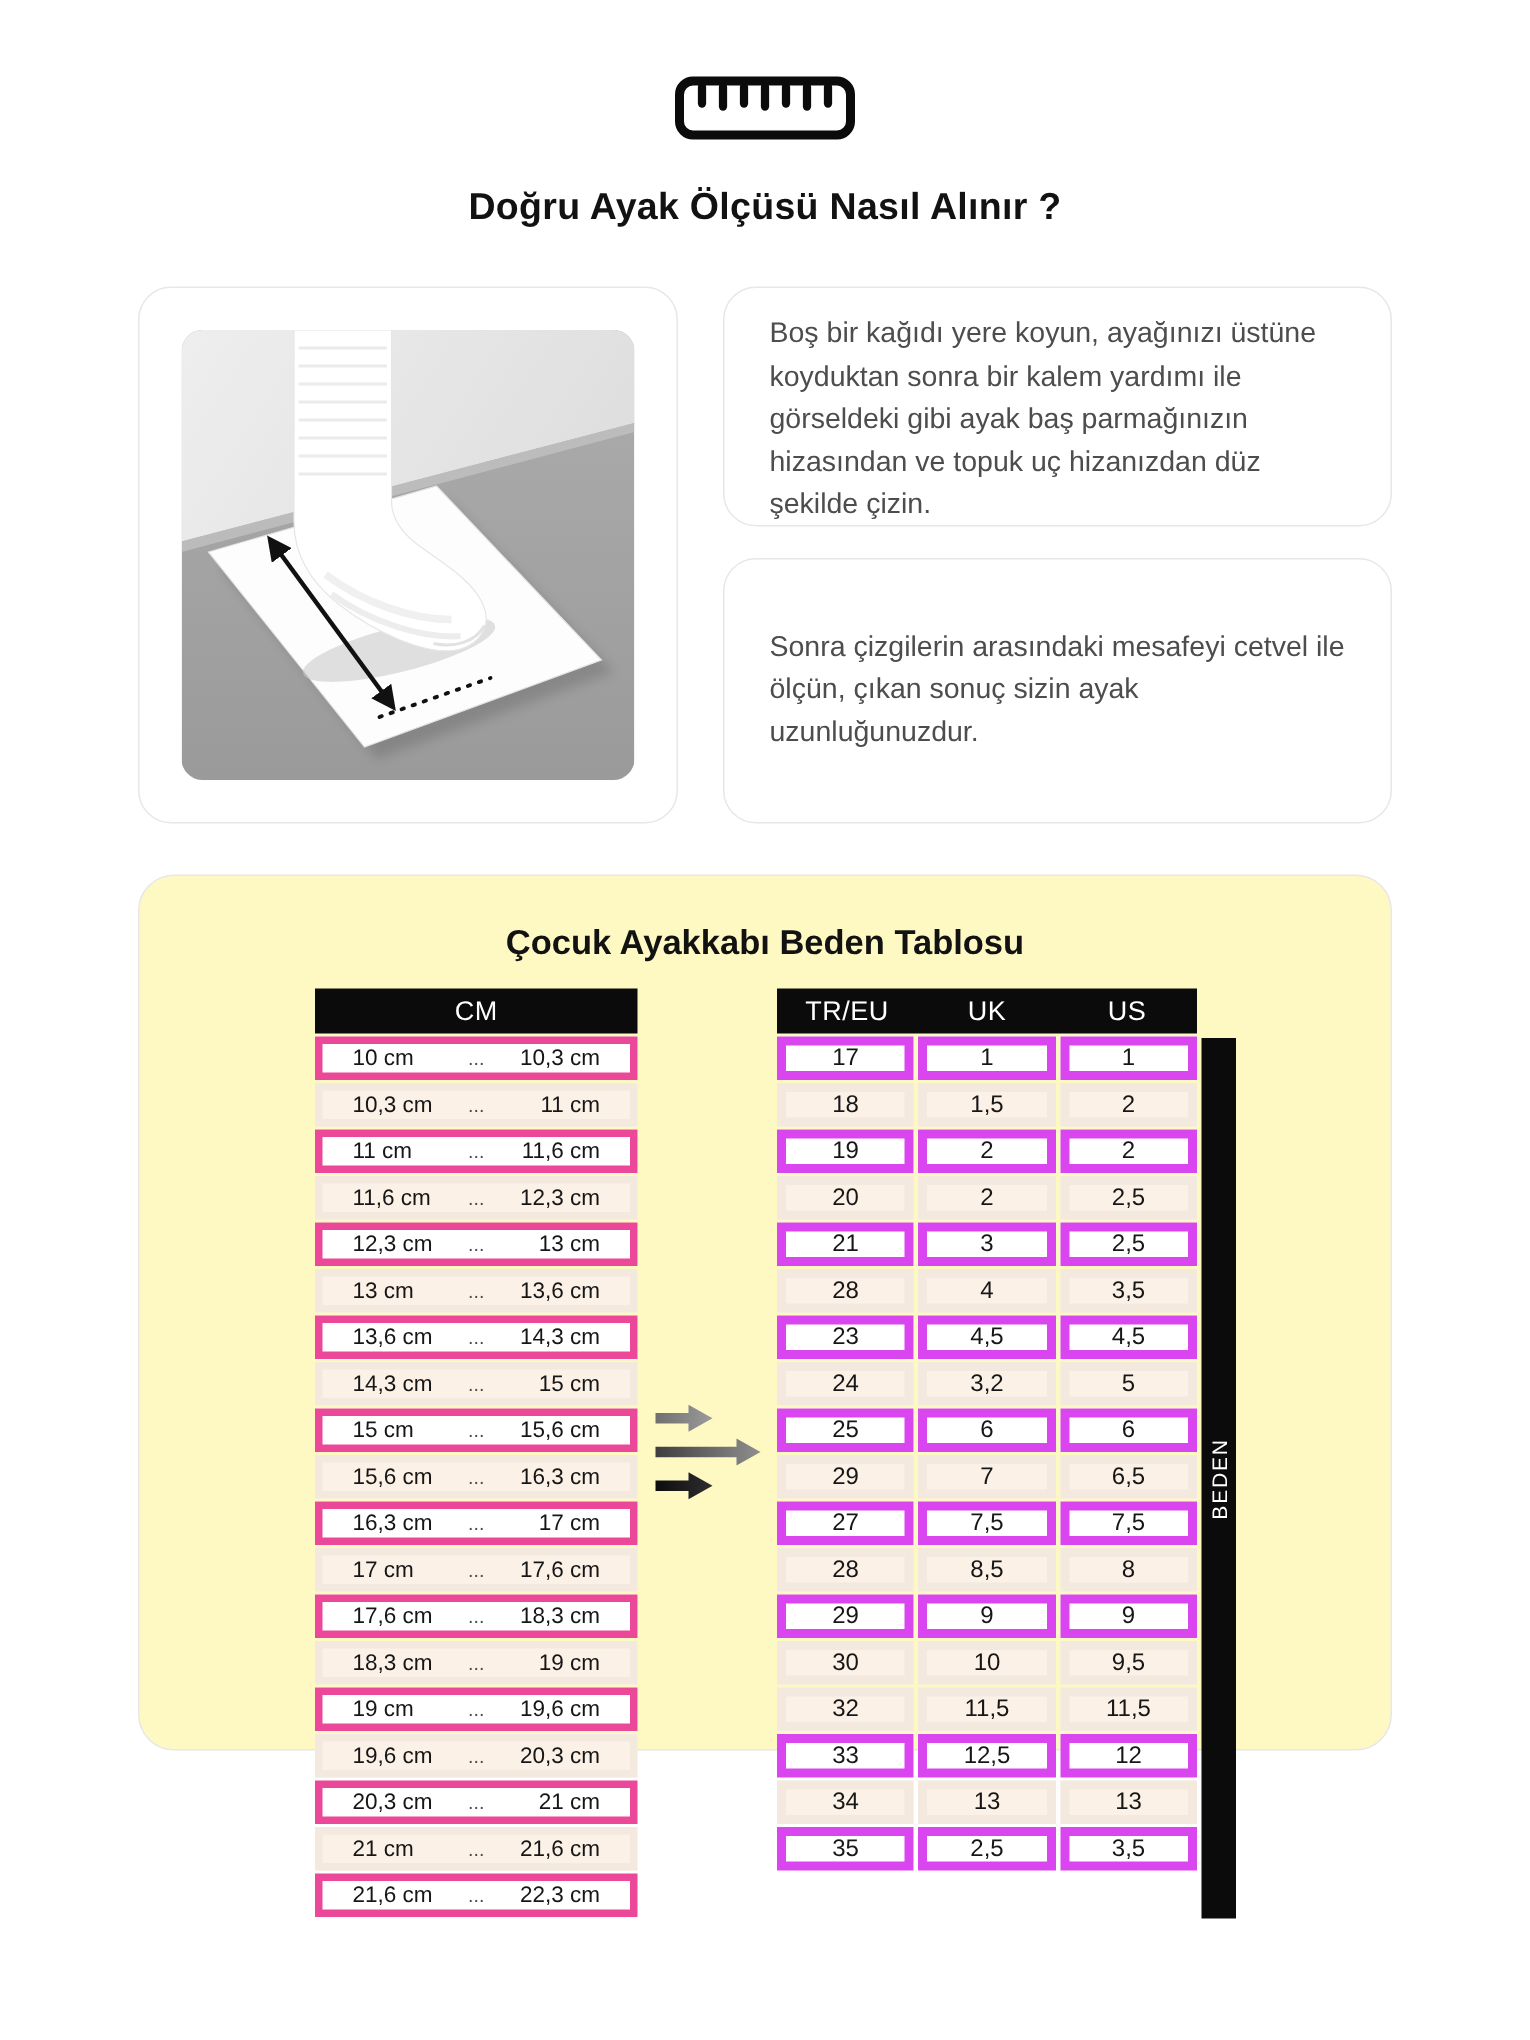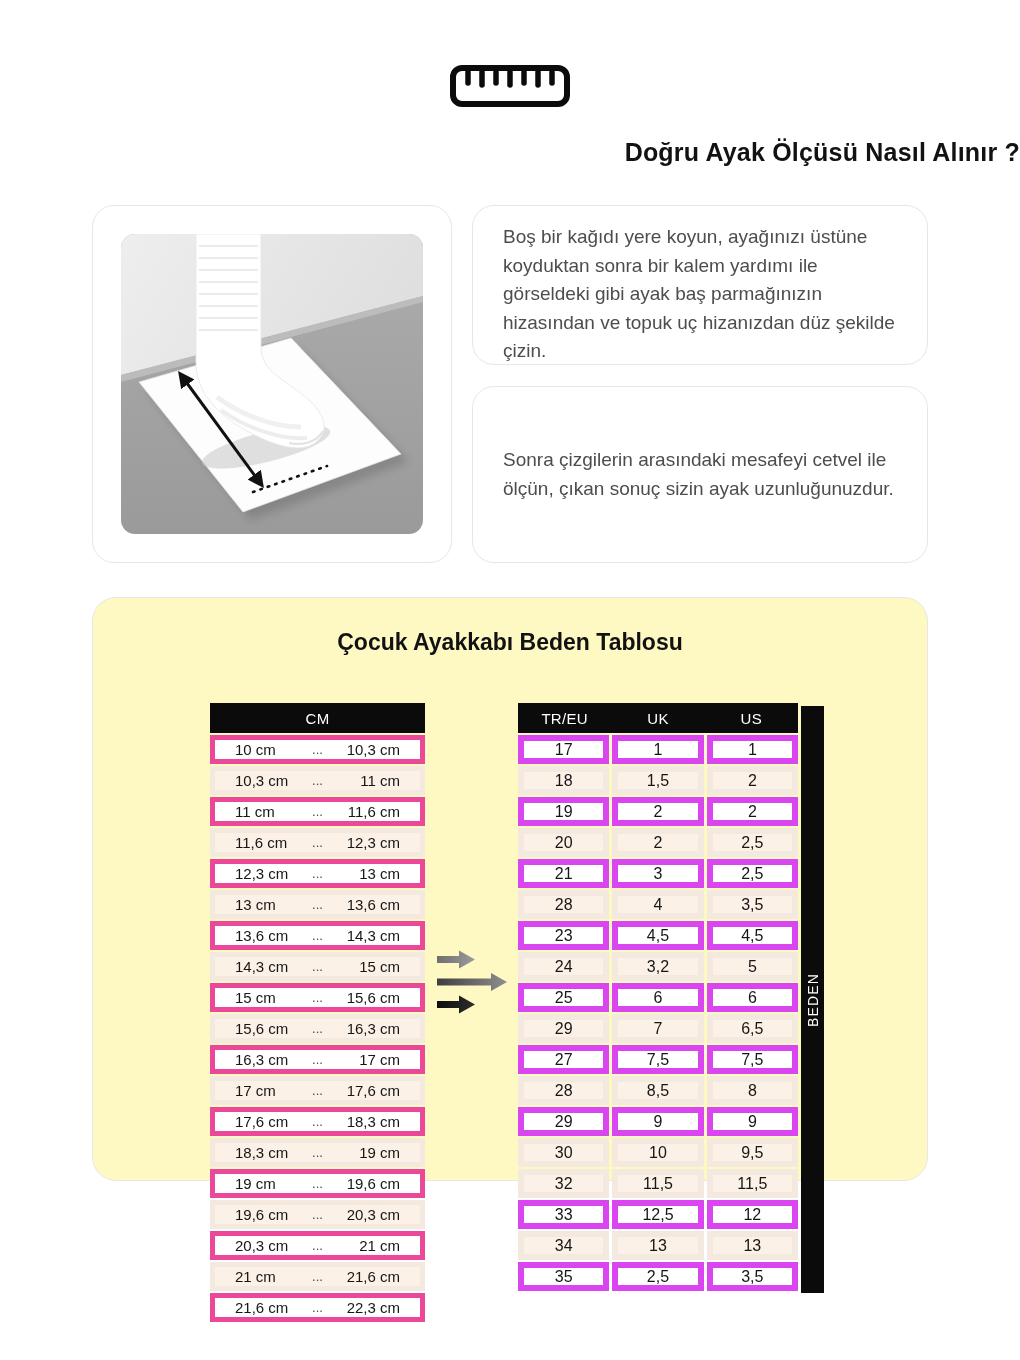--- a/index.html
+++ b/index.html
@@ -5,27 +5,27 @@
   * { margin:0; padding:0; box-sizing:border-box; }
   html,body { background:#ffffff; }
   body {
     width:1020px; height:1360px; margin:0 auto; overflow:hidden;
     font-family:"Liberation Sans","DejaVu Sans",sans-serif;
     color:#161616;
   }
   .page { width:1020px; height:1360px; position:relative; }
 
   
-  header { padding-top:64px; text-align:right; }
+  header { padding-top:50px; text-align:center; }
   .ruler-wrap { display:flex; justify-content:center; }
   h1 { margin-top:30px; font-size:25px; font-weight:700; color:#121212; letter-spacing:.2px; }
 
   
   .measure {
-    width:836px; margin:38px auto 12px; display:flex; gap:20px; align-items:stretch;
+    width:836px; margin:38px auto 12px; display:flex; gap:30px; align-items:stretch;
   }
   .photo-card {
     width:360px; height:358px; flex:none;
     border:1.5px solid #e7e7e7; border-radius:22px; padding:28px;
     background:#fff;
   }
   .photo {
     width:100%; height:100%; border-radius:14px; overflow:hidden;
   }
   .photo svg { display:block; width:100%; height:100%; }
@@ -42,23 +42,22 @@
     width:836px; margin:34px auto 0; height:584px;
     border:1.5px solid #e7e7e7; border-radius:24px; background:#fef9c3;
     padding-top:31px;
   }
   h2 { text-align:center; font-size:23px; font-weight:700; color:#121212; }
   .tables-row {
     display:flex; align-items:flex-start; margin-top:17px; padding-left:117px;
   }
   .thead {
     height:30px; background:var(--header-bg,#0b0b0b); color:#fff;
-    font-size:15px; display:flex; align-items:center; justify-content:center;
+    font-size:18px; display:flex; align-items:center; justify-content:center;
     letter-spacing:.3px;
-    margin-top:30px;
   }
   .cm-table { width:215px; flex:none; }
   .tbody { margin-top:1px; }
   .trow {
     height:29px; margin-top:2px; border:5px solid #ec4899;
     display:grid; grid-template-columns:1fr 34px 1fr; align-items:center;
     padding:0 20px; font-size:15px; background:#fff;
   }
   .trow.alt, .srow .cell.alt { background:var(--alt-row,#fcf1e7); border-color:#f3e9de; }
   .c-min { text-align:left; }

